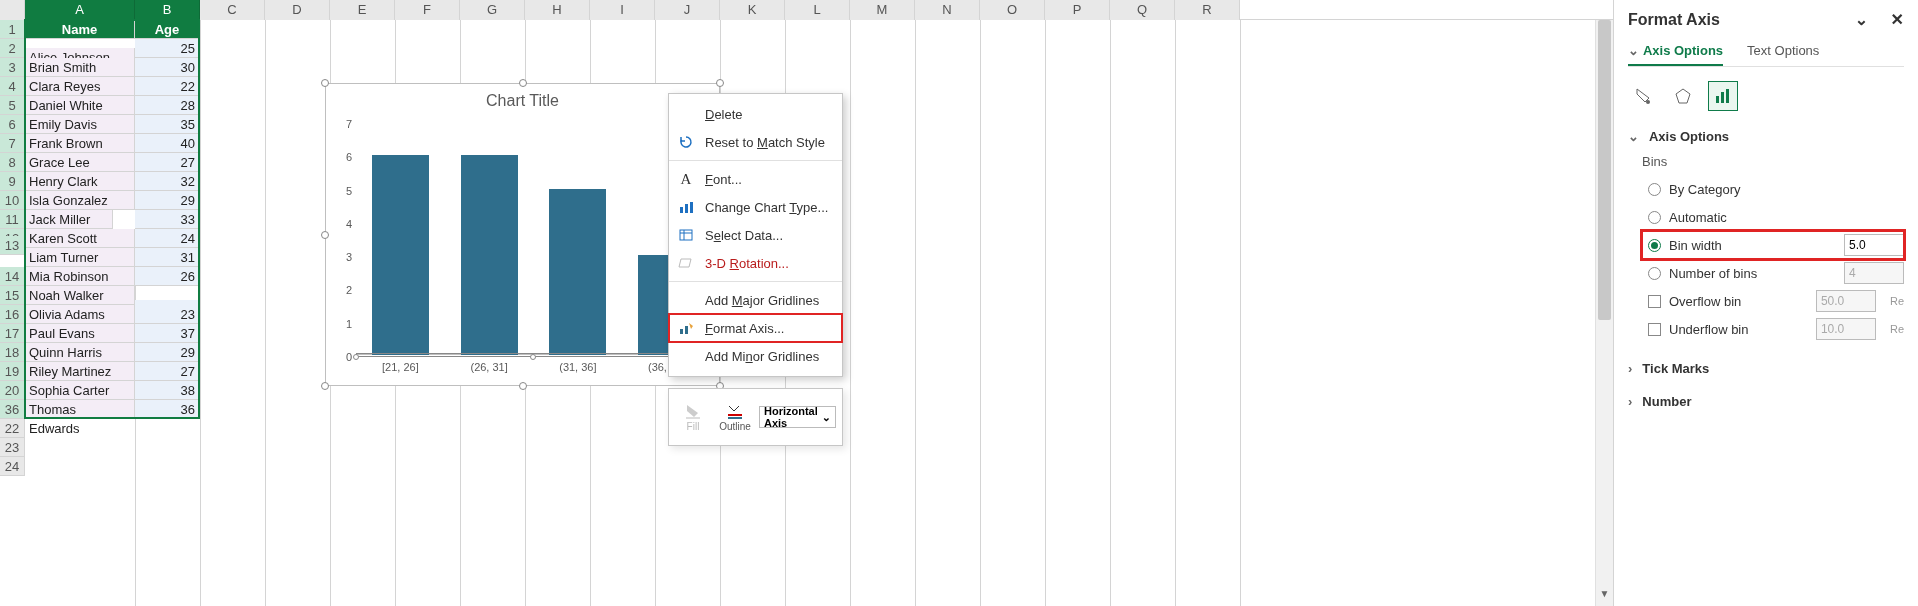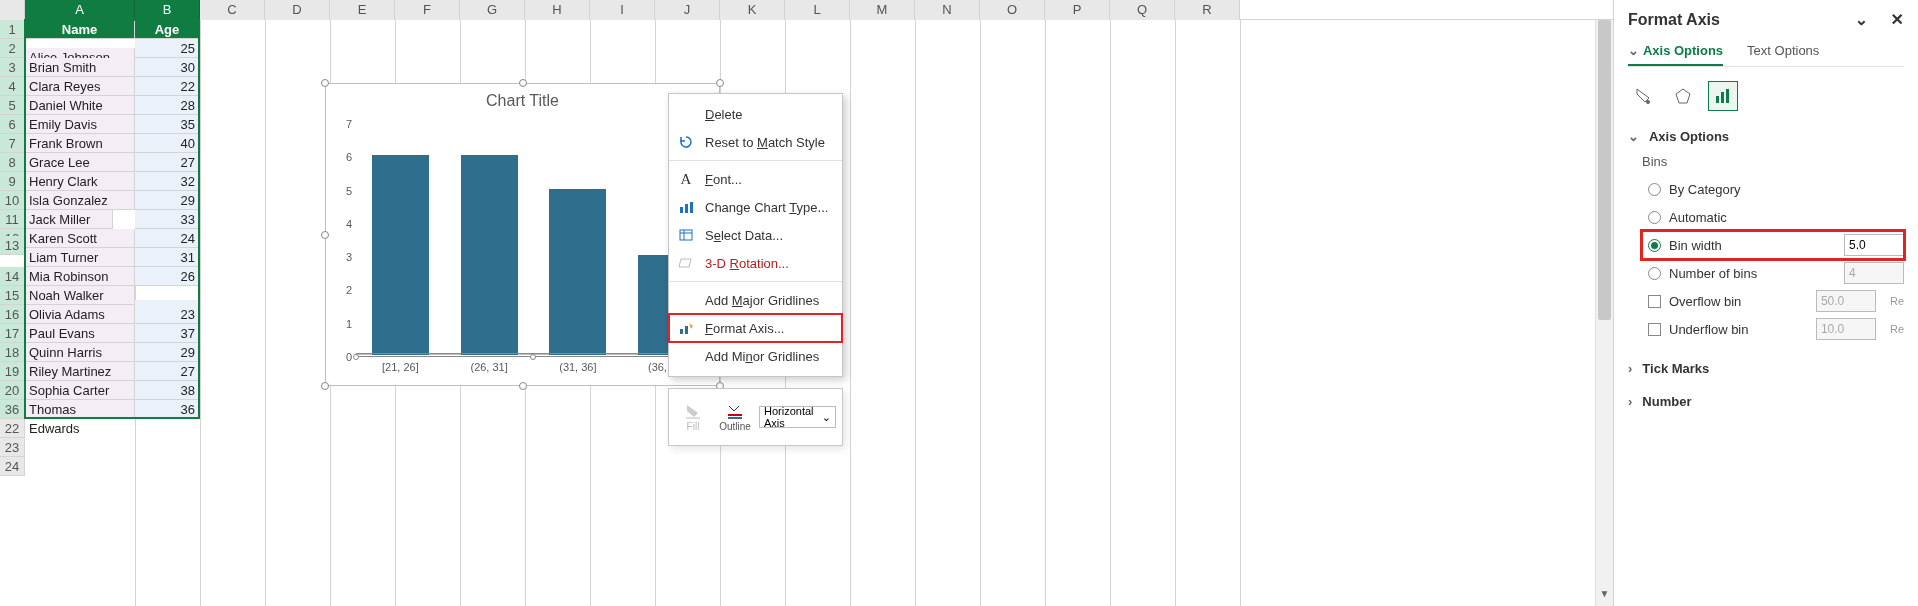--- a/index.html
+++ b/index.html
@@ -35,21 +35,21 @@
   .menu-item { display:flex; align-items:center; height:28px; padding:0 10px 0 8px; gap:10px; color:#333;}
   .menu-item.disabled { color:#b91c1c; }
   .menu-item .mi-icon { width:18px; height:18px; display:flex; align-items:center; justify-content:center; flex-shrink:0;}
   .menu-item .mi-label u { text-decoration:underline; }
   .menu-sep { height:1px; background:#e0e0e0; margin:4px 0;}
   .menu-item.highlighted { outline:2px solid #e02424; outline-offset:-1px;}
 
   .mini-toolbar { position:absolute; left:668px; top:388px; width:175px; height:58px; background:#fff; border:1px solid #c6c6c6; box-shadow:3px 3px 8px rgba(0,0,0,.1); display:flex; align-items:center; padding:4px 6px; gap:6px; font-size:10px;}
   .mini-btn { display:flex; flex-direction:column; align-items:center; gap:2px; color:#555; width:36px;}
   .mini-btn.disabled { color:#bbb;}
-  .mini-dropdown { border:1px solid #bbb; height:22px; font-size:11px; padding:0 4px; flex:1; display:flex; align-items:center; justify-content:space-between;}
+  .mini-dropdown { border:1px solid #bbb; height:22px; font-size:11px; padding:0 4px; flex:1; display:flex; align-items:center; justify-content:space-between;font-weight:bold;}
 
   
   .panel { position:absolute; right:0; top:0; width:305px; height:100%; border-left:1px solid #d4d4d4; background:#fff; padding:10px 14px; font-size:13px; color:#333;}
   .panel-title { font-size:16px; font-weight:600; display:flex; align-items:center; justify-content:space-between;}
   .panel-tabs { display:flex; gap:24px; margin-top:14px; border-bottom:1px solid #e0e0e0;}
   .panel-tab { padding-bottom:6px; color:#555;}
   .panel-tab.active { color:#0f7b4a; border-bottom:2px solid #0f7b4a; font-weight:600;}
   .panel-icons { display:flex; gap:10px; margin-top:14px;}
   .panel-icon-btn { width:30px; height:30px; border:1px solid transparent; display:flex; align-items:center; justify-content:center;}
   .panel-icon-btn.active { border-color:#0f7b4a; background:#eaf6ef;}

